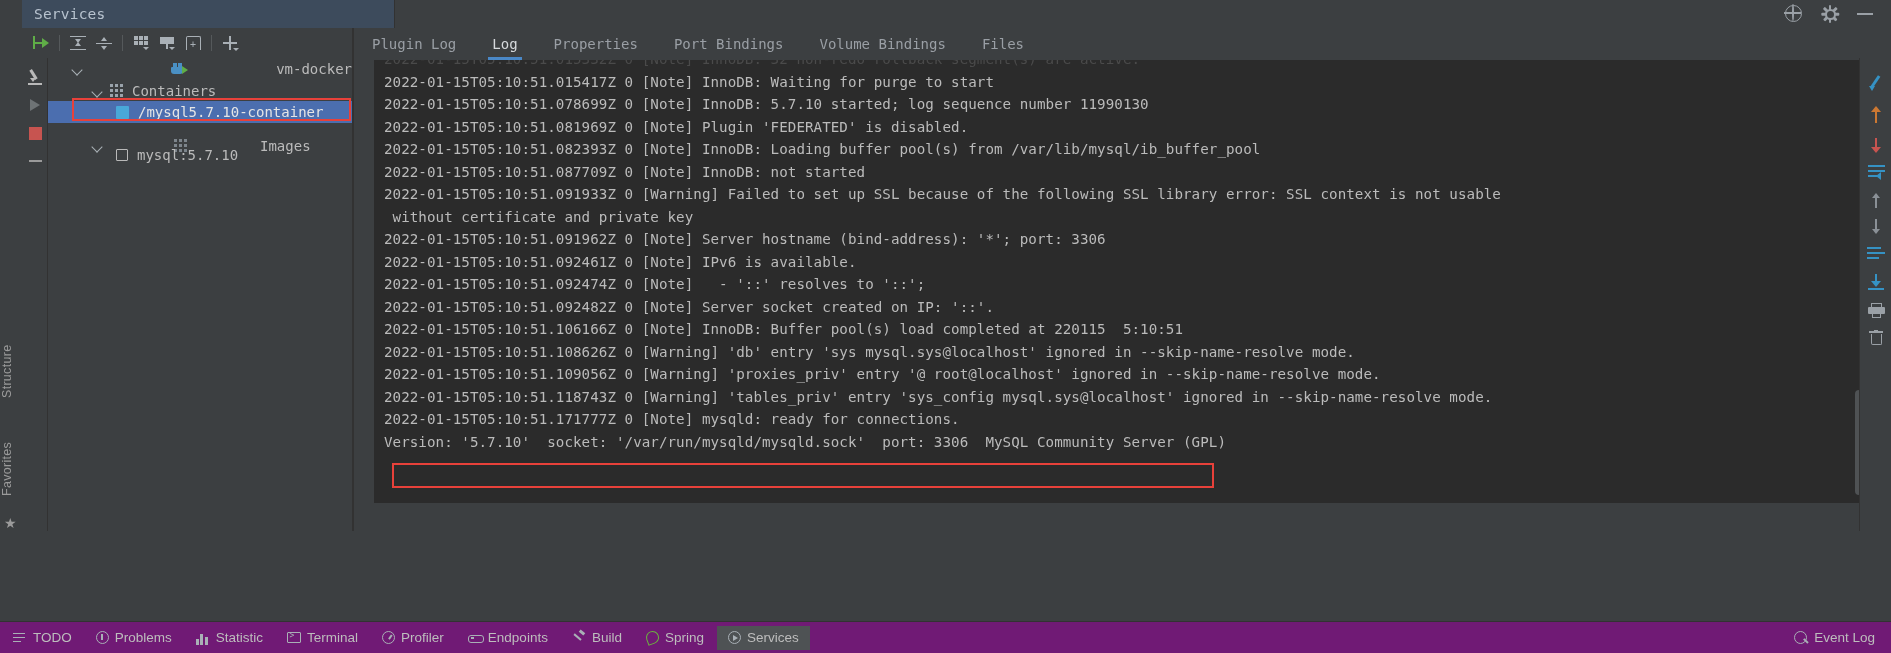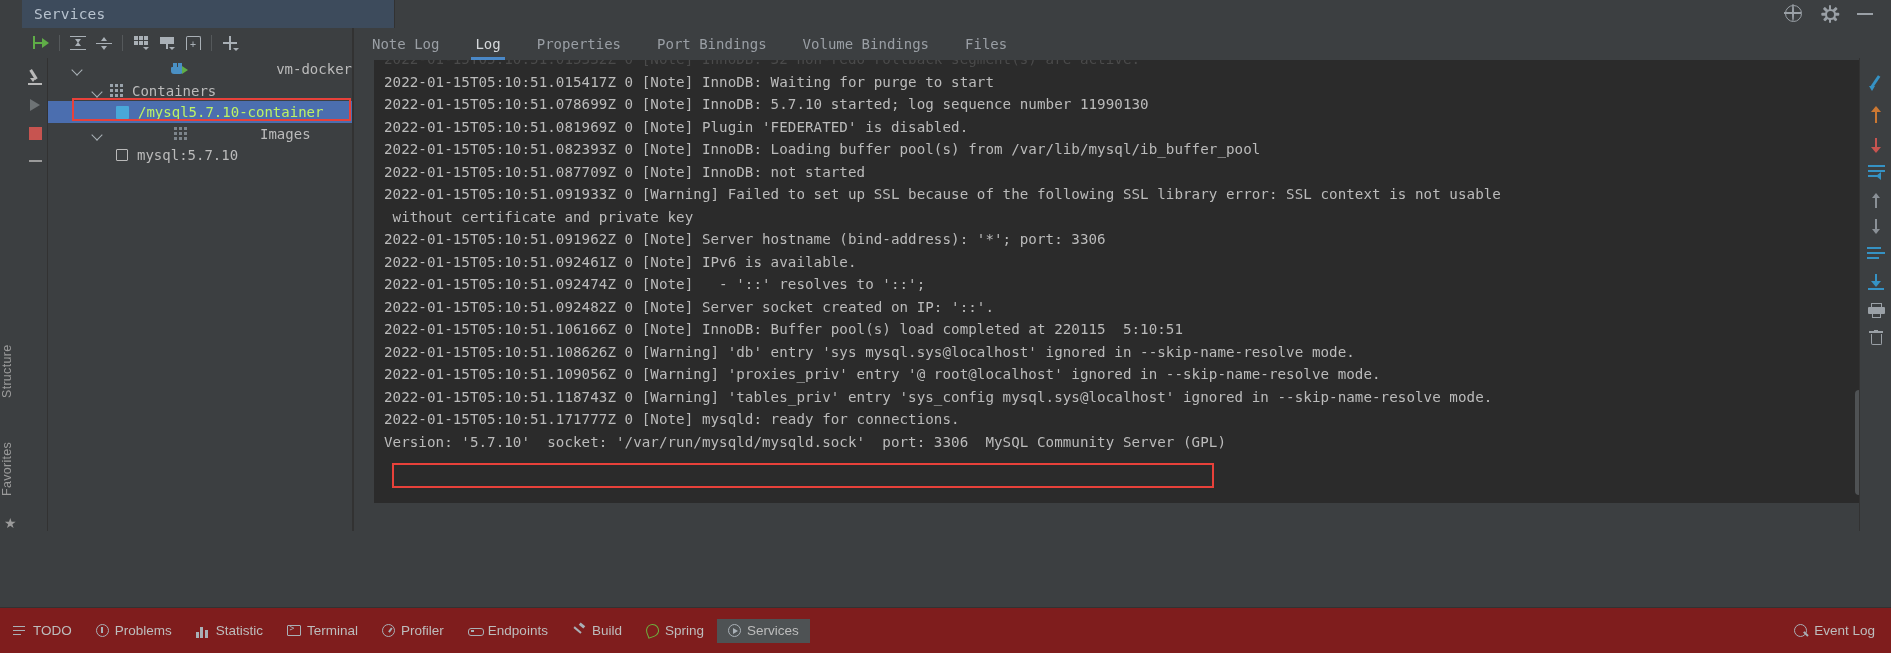--- a/index.html
+++ b/index.html
@@ -145,21 +145,21 @@
   }
   .trow{ position:absolute; left:0; width:304px; height:22px; display:flex; align-items:center; cursor:default;}
   .trow .chev{ width:14px;height:14px;position:relative;flex:0 0 auto;}
   .trow .chev:before{
     content:""; position:absolute; left:3px; top:4px; width:7px;height:7px;
     border-right:1.7px solid #a9b0b6; border-bottom:1.7px solid #a9b0b6;
     transform:rotate(45deg);
   }
   .trow .tlabel{ font-family:"DejaVu Sans Mono", monospace; font-size:14px; color:#bbbbbb; white-space:nowrap;}
   .trow.sel{ background:#4b6eaf; }
-  .trow.sel .tlabel{ color:#bef264; }
+  .trow.sel .tlabel{ color:#e5e5e5; }
 
   
   .ic-docker{position:relative;width:17px;height:14px;flex:0 0 auto;}
   .ic-docker .body{position:absolute;left:0;top:5px;width:12px;height:7px;background:#4a90c4;border-radius:1px 1px 3px 3px;}
   .ic-docker .c1{position:absolute;left:2px;top:1px;width:4px;height:4px;background:#4a90c4;}
   .ic-docker .c2{position:absolute;left:7px;top:1px;width:4px;height:4px;background:#4a90c4;}
   .ic-docker .arrow{position:absolute;left:11px;top:4px;width:0;height:0;border-left:6px solid #5fad47;
     border-top:4px solid transparent;border-bottom:4px solid transparent;}
   
   .ic-dots{position:relative;width:14px;height:14px;flex:0 0 auto;}
@@ -254,22 +254,22 @@
   .ic-printer .top{position:absolute;left:3px;top:0;width:11px;height:4px;border:1.6px solid #9aa0a6;border-bottom:none;}
   .ic-printer .mid{position:absolute;left:0;top:4px;width:17px;height:7px;background:#9aa0a6;border-radius:1px;}
   .ic-printer .bot{position:absolute;left:4px;top:10px;width:9px;height:5px;background:#3c3f41;border:1.5px solid #9aa0a6;}
   .ic-trash{position:relative;width:14px;height:16px;}
   .ic-trash .lid{position:absolute;left:0;top:1px;width:14px;height:2px;background:#9aa0a6;}
   .ic-trash .hdl{position:absolute;left:5px;top:0px;width:4px;height:1.6px;background:#9aa0a6;}
   .ic-trash .can{position:absolute;left:1.5px;top:4px;width:11px;height:11px;border:1.6px solid #9aa0a6;border-top:none;border-radius:0 0 2px 2px;}
 
   
   #statusbar{
-    position:absolute; left:0; bottom:0; width:1891px; height:46px;
-    background:#7f1d1d; border-top:1px solid #323232;
+    position:absolute; left:0; bottom:0; width:1891px; height:32px;
+    background:#701a75; border-top:1px solid #323232;
     display:flex; align-items:center;
   }
   .sitem{
     display:flex; align-items:center; gap:6px; height:24px;
     padding:0 11px; margin-left:2px;
     font-family:"Liberation Sans", sans-serif; font-size:13.5px; color:#bdbdbd;
     cursor:default; white-space:nowrap;
   }
   .sitem.active{ background:#4e5254; }
   #statusbar .spacer{ flex:1 1 auto; }
@@ -437,21 +437,21 @@
     <span style="width:8px"></span>
     <span class="tlabel">Containers</span>
   </div>
 
   <div class="trow sel" style="top:43px; padding-left:68px;">
     <span class="ic-cube"></span>
     <span style="width:9px"></span>
     <span class="tlabel">/mysql5.7.10-container</span>
   </div>
 
-  <div class="trow" style="top:65px; padding-left:42px;gap:32px;">
+  <div class="trow" style="top:77px; padding-left:42px;gap:32px;">
     <span class="chev"></span>
     <span style="width:6px"></span>
     <span class="ic-dots dim">
       <s style="left:0;top:0"></s>
         <s style="left:5px;top:0"></s>
         <s style="left:10px;top:0"></s>
       <s style="left:0;top:5px"></s>
         <s style="left:5px;top:5px"></s>
         <s style="left:10px;top:5px"></s>
       <s style="left:0;top:10px"></s>
@@ -468,21 +468,21 @@
     <span class="tlabel">mysql:5.7.10</span>
   </div>
 </div>
 <div id="sel-outline"></div>
 
 <div id="splitter"></div>
 
 <div id="content">
 
   <div id="tabbar">
-    <div class="ctab">Note Log</div>
+    <div class="ctab">Plugin Log</div>
     <div class="ctab active">Log</div>
     <div class="ctab">Properties</div>
     <div class="ctab">Port Bindings</div>
     <div class="ctab">Volume Bindings</div>
     <div class="ctab">Files</div>
   </div>
 
   <div id="console">
     <div id="console-lines">
       <div class="logline clipped" style="margin-top:-12px;">2022-01-15T05:10:51.015332Z 0 [Note] InnoDB: 32 non-redo rollback segment(s) are active.</div>

